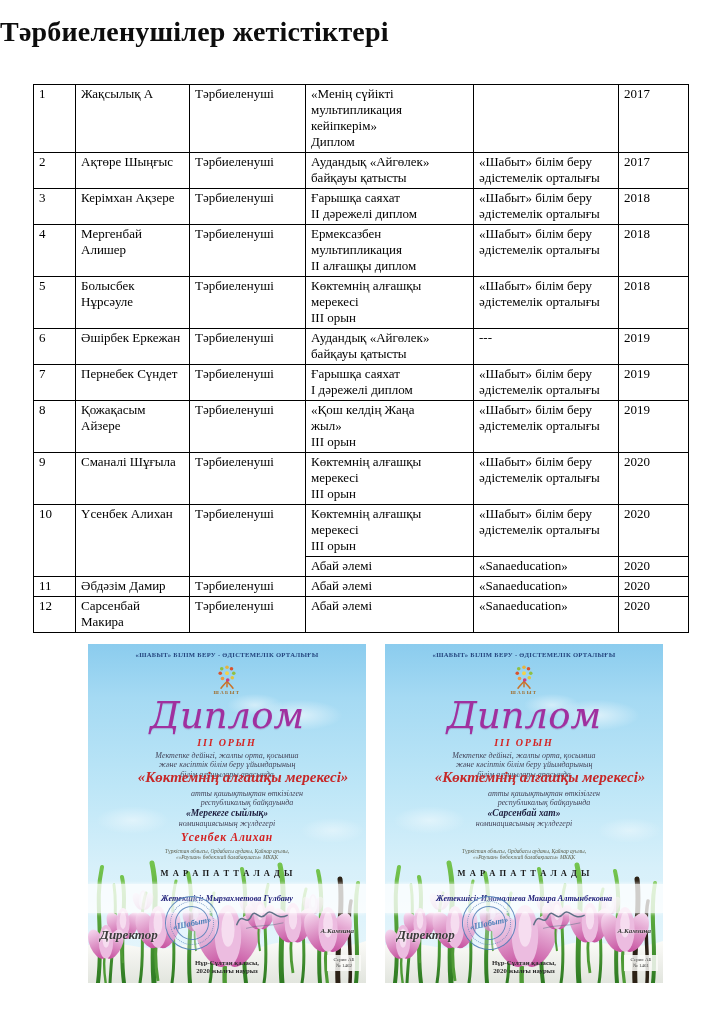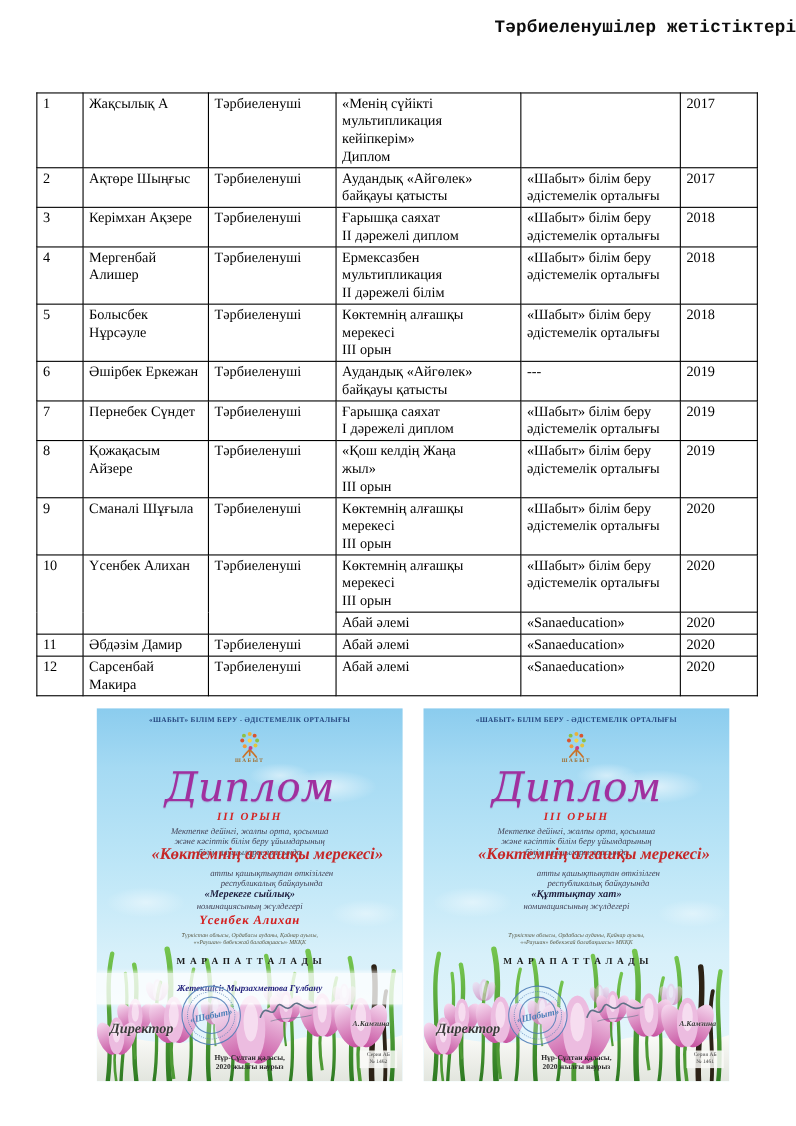--- a/index.html
+++ b/index.html
@@ -2,22 +2,22 @@
 <html><head>
 <meta charset="utf-8">
 <style>
   * { margin:0; padding:0; box-sizing:border-box; }
   html,body { width:724px; height:1024px; background:#ffffff; overflow:hidden; }
   body { font-family:"Liberation Serif", serif; position:relative; }
 
   
   .page-title {
     position:absolute; top:16px; left:0; width:724px;
-    text-align:right; font-family:Liberation Mono, monospace;
-    font-weight:700; font-size:16px; color:#0d0d0d; letter-spacing:.2px;
+    text-align:left; font-family:Liberation Serif, serif;
+    font-weight:700; font-size:28px; color:#0d0d0d; letter-spacing:.2px;
   }
 
   
   table.ach {
     position:absolute; top:84px; left:33px; width:655px;
     border-collapse:collapse; table-layout:fixed;
     font-size:13px; color:#000;
   }
   table.ach td {
     border:1px solid #000; vertical-align:top;
@@ -215,21 +215,21 @@
 әдістемелік орталығы</td>
       <td>2018</td>
     </tr>
     <tr>
       <td>4</td>
       <td>Мергенбай
 Алишер</td>
       <td>Тәрбиеленуші</td>
       <td>Ермексазбен
 мультипликация
-ІІ дәрежелі білім</td>
+ІІ алғашқы диплом</td>
       <td>«Шабыт» білім беру
 әдістемелік орталығы</td>
       <td>2018</td>
     </tr>
     <tr>
       <td>5</td>
       <td>Болысбек
 Нұрсәуле</td>
       <td>Тәрбиеленуші</td>
       <td>Көктемнің алғашқы
@@ -371,25 +371,28 @@
     <span class="logo-label">ШАБЫТ</span>
   </div>
   <div class="dblk d-title">Диплом</div>
   <div class="dblk d-place">ІІІ ОРЫН</div>
   <div class="dblk d-body1" style="white-space:pre-line">Мектепке дейінгі, жалпы орта, қосымша
 және кәсіптік білім беру ұйымдарының
 білім алушылары арасында</div>
   <div class="dblk d-contest">«Көктемнің алғашқы мерекесі»</div>
   <div class="dblk d-body2" style="white-space:pre-line">атты қашықтықтан өткізілген
 республикалық байқауында</div>
-  <div class="dblk d-nom">«Құттықтау хат»</div>
+  <div class="dblk d-nom">«Сарсенбай хат»</div>
   <div class="dblk d-nomsub">номинациясының жүлдегері</div>
   <div class="dblk d-loc" style="white-space:pre-line">Түркістан облысы, Ордабасы ауданы, Қайнар ауылы,
 ««Раушан» бөбекжай балабақшасы» МКҚК</div>
   <div class="dblk d-award">М А Р А П А Т Т А Л А Д Ы</div>
+  <div class="dblk d-band">
+    <span>Жетекшісі: Иманалиева Макира Алтынбековна</span>
+  </div>
   <div class="d-director">Директор</div>
   <div class="stamp">
     <span>«Шабыт»</span>
   </div>
   <svg class="sig" viewBox="0 0 60 30">
       <use href="#sigG"></use>
     </svg>
   <div class="d-dname">А.Камзина</div>
   <div class="dblk d-footer" style="white-space:pre-line">Нұр-Сұлтан қаласы,
 2020 жылғы наурыз</div>

